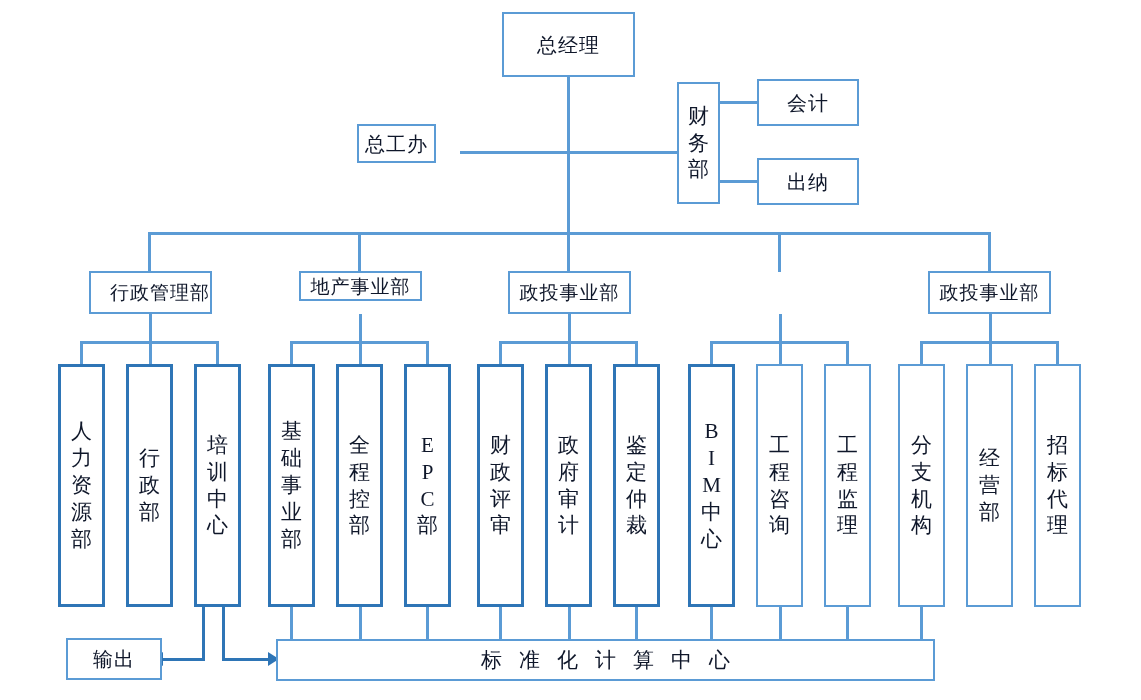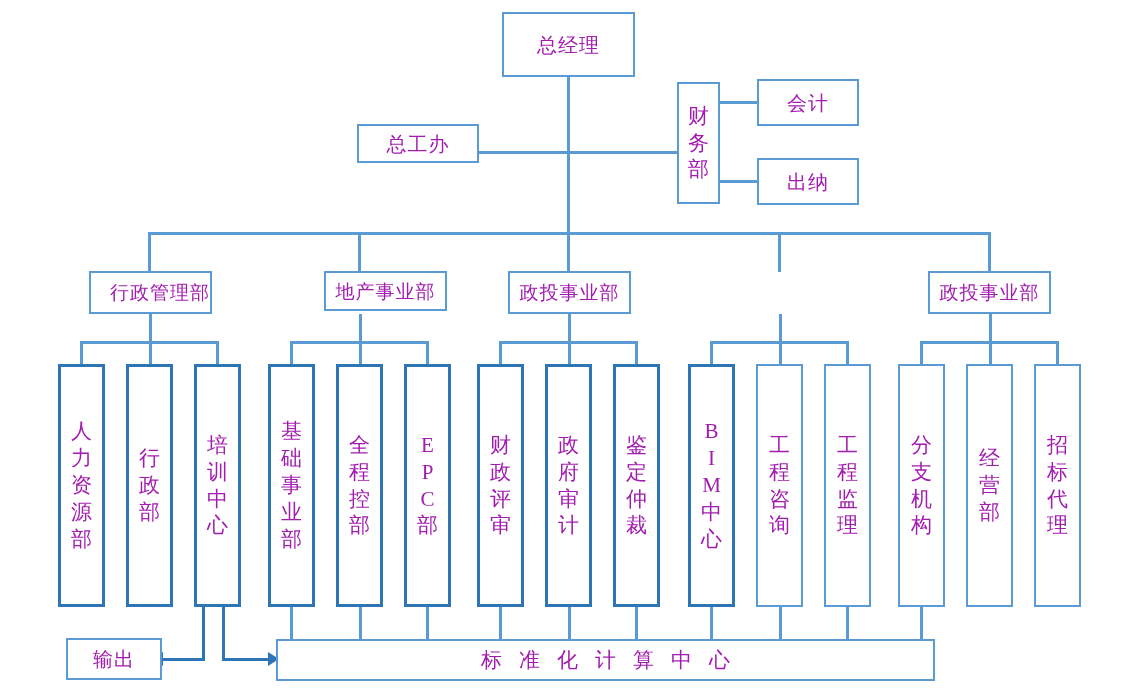--- a/index.html
+++ b/index.html
@@ -20,21 +20,21 @@
 
   
   .box {
     position: absolute;
     box-sizing: border-box;
     background: #ffffff;
     border: 2px solid #5B9BD5;
     display: flex;
     align-items: center;
     justify-content: center;
-    color: #a21caf;
+    color: #0f172a;
     z-index: 5;
   }
   .box.thick {
     border: 3px solid #2E75B6;
   }
   .box .lbl {
     display: block;
     text-align: center;
     line-height: 1.0;
     white-space: nowrap;
@@ -103,21 +103,21 @@
 <div id="chart">
 
   <div class="box h-box" style="left:502px; top:12px; width:133px; height:65px;">
     <span class="lbl">总经理</span>
   </div>
 
   <div class="ln v" style="left:567px; top:77px; width:3px; height:157px;"></div>
 
   <div class="ln h" style="left:460px; top:151px; width:222px; height:3px;"></div>
 
-  <div class="box h-box" style="left:357px; top:124px; width:122px; height:39px;">
+  <div class="box h-box" style="left:357px; top:124px; width:79px; height:39px;">
     <span class="lbl">总工办</span>
   </div>
 
   <div class="box v-box" style="left:677px; top:82px; width:43px; height:122px;">
     <span class="lbl">财
 务
 部</span>
   </div>
 
   <div class="ln h" style="left:720px; top:101px; width:38px; height:3px;"></div>
@@ -134,21 +134,21 @@
 
   <div class="ln v" style="left:148px; top:232px; width:3px; height:40px;"></div>
   <div class="ln v" style="left:358px; top:232px; width:3px; height:40px;"></div>
   <div class="ln v" style="left:567px; top:232px; width:3px; height:40px;"></div>
   <div class="ln v" style="left:778px; top:232px; width:3px; height:40px;"></div>
   <div class="ln v" style="left:988px; top:232px; width:3px; height:40px;"></div>
 
   <div class="box h-box small" style="left:89px; top:271px; width:123px; height:43px;justify-content:flex-end;">
     <span class="lbl">行政管理部</span>
   </div>
-  <div class="box h-box small" style="left:299px; top:271px; width:123px; height:40px;margin-left:25px;">
+  <div class="box h-box small" style="left:299px; top:271px; width:123px; height:30px;">
     <span class="lbl">地产事业部</span>
   </div>
   <div class="box h-box small" style="left:508px; top:271px; width:123px; height:43px;">
     <span class="lbl">政投事业部</span>
   </div>
   <div class="box h-box small" style="left:928px; top:271px; width:123px; height:43px;">
     <span class="lbl">政投事业部</span>
   </div>
 
   <div class="ln v" style="left:149px; top:314px; width:3px; height:28px;"></div>

